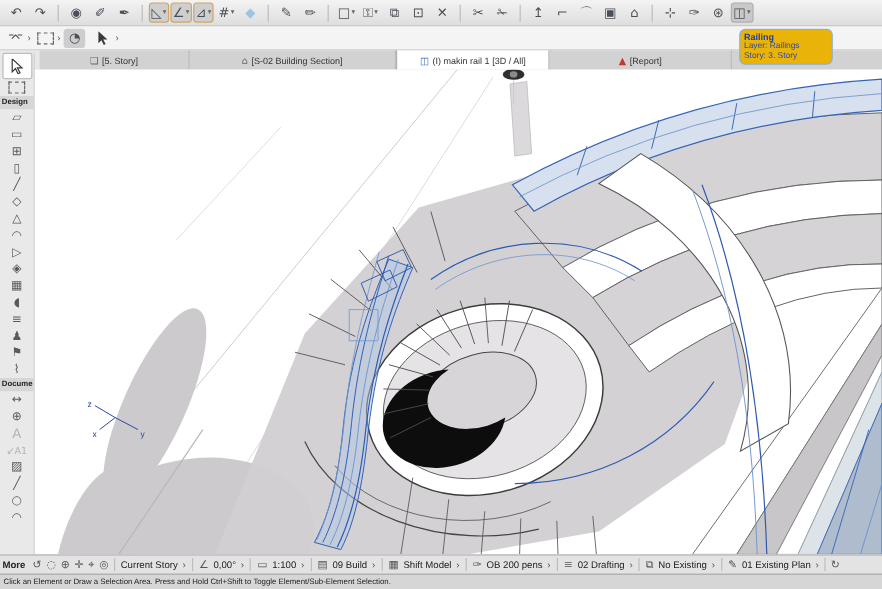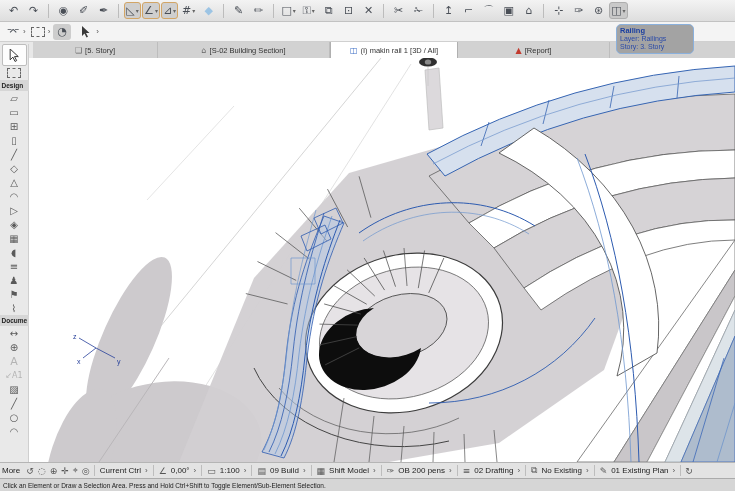--- a/index.html
+++ b/index.html
@@ -39,33 +39,33 @@
   .ssec{width:29px;height:11px;background:#d6d6d6;color:#222;font-size:6.5px;font-weight:bold;
     display:flex;align-items:center;padding-left:2px;box-sizing:border-box;flex:0 0 auto;}
   .marq{width:12px;height:8px;border:1px dashed #666;}
   .grayed{color:#b4b4b4 !important;}
   .handle{position:absolute;left:30px;width:3px;height:16px;display:flex;flex-direction:column;
     justify-content:space-between;}
   .handle i{display:block;width:3px;height:2px;background:#e8a060;}
   
   .canvas{position:absolute;left:29px;top:58px;width:706px;height:404px;background:#ffffff;overflow:hidden;}
   
-  .tooltip{position:absolute;left:616px;top:24px;width:70px;background:#a3a3a3;border:1px solid #8ab0dc;
+  .tooltip{position:absolute;left:616px;top:24px;width:70px;background:#eab308;border:1px solid #8ab0dc;
     border-radius:5px;padding:2px 3px;font-size:7px;line-height:8px;color:#2a4aa8;z-index:30;}
   .tooltip .tt{font-weight:bold;color:#1b3fa0;font-size:7.5px;}
   
   .quickbar{position:absolute;left:0;top:462px;width:735px;height:16px;background:#e3e3e3;
     border-top:1px solid #b5b5b5;display:flex;align-items:center;font-size:8px;color:#222;
     padding:0 2px;box-sizing:border-box;white-space:nowrap;}
   .qic{font-family:"DejaVu Sans",sans-serif;font-size:9px;color:#555;margin:0 2px;}
   .qitem{display:flex;align-items:center;margin:0 1px;}
   .qlabel{margin:0 2px;}
   .qchev{font-size:8px;color:#555;margin:0 2px;}
   .qsep{width:1px;height:11px;background:#bdbdbd;margin:0 2px;}
-  .morebtn{font-size:8px;color:#222;margin-right:4px;}
+  .morebtn{font-size:8px;color:#222;margin-right:4px;font-weight:bold;}
   
   .statusbar{position:absolute;left:0;top:478px;width:735px;height:13px;background:#d6d6d6;
     border-top:1px solid #ababab;display:flex;align-items:center;padding-left:3px;box-sizing:border-box;
     font-size:6.5px;color:#1a1a1a;}
 </style>
 </head>
 <body>
 
 <div class="toolbar1">
   <span class="tbtn ic">↶</span>
@@ -325,21 +325,21 @@
 <div class="quickbar">
   <span class="morebtn">More</span>
   <span class="qic">↺</span>
   <span class="qic">◌</span>
   <span class="qic">⊕</span>
   <span class="qic">✛</span>
   <span class="qic">⌖</span>
   <span class="qic">◎</span>
   <span class="qsep"></span>
   <span class="qitem">
-    <span class="qlabel">Current Ctrl</span>
+    <span class="qlabel">Current Story</span>
       <span class="qchev">›</span>
   </span>
   <span class="qsep"></span>
   <span class="qitem">
     <span class="qic">∠</span>
     <span class="qlabel">0,00°</span>
       <span class="qchev">›</span>
   </span>
   <span class="qsep"></span>
   <span class="qitem">

